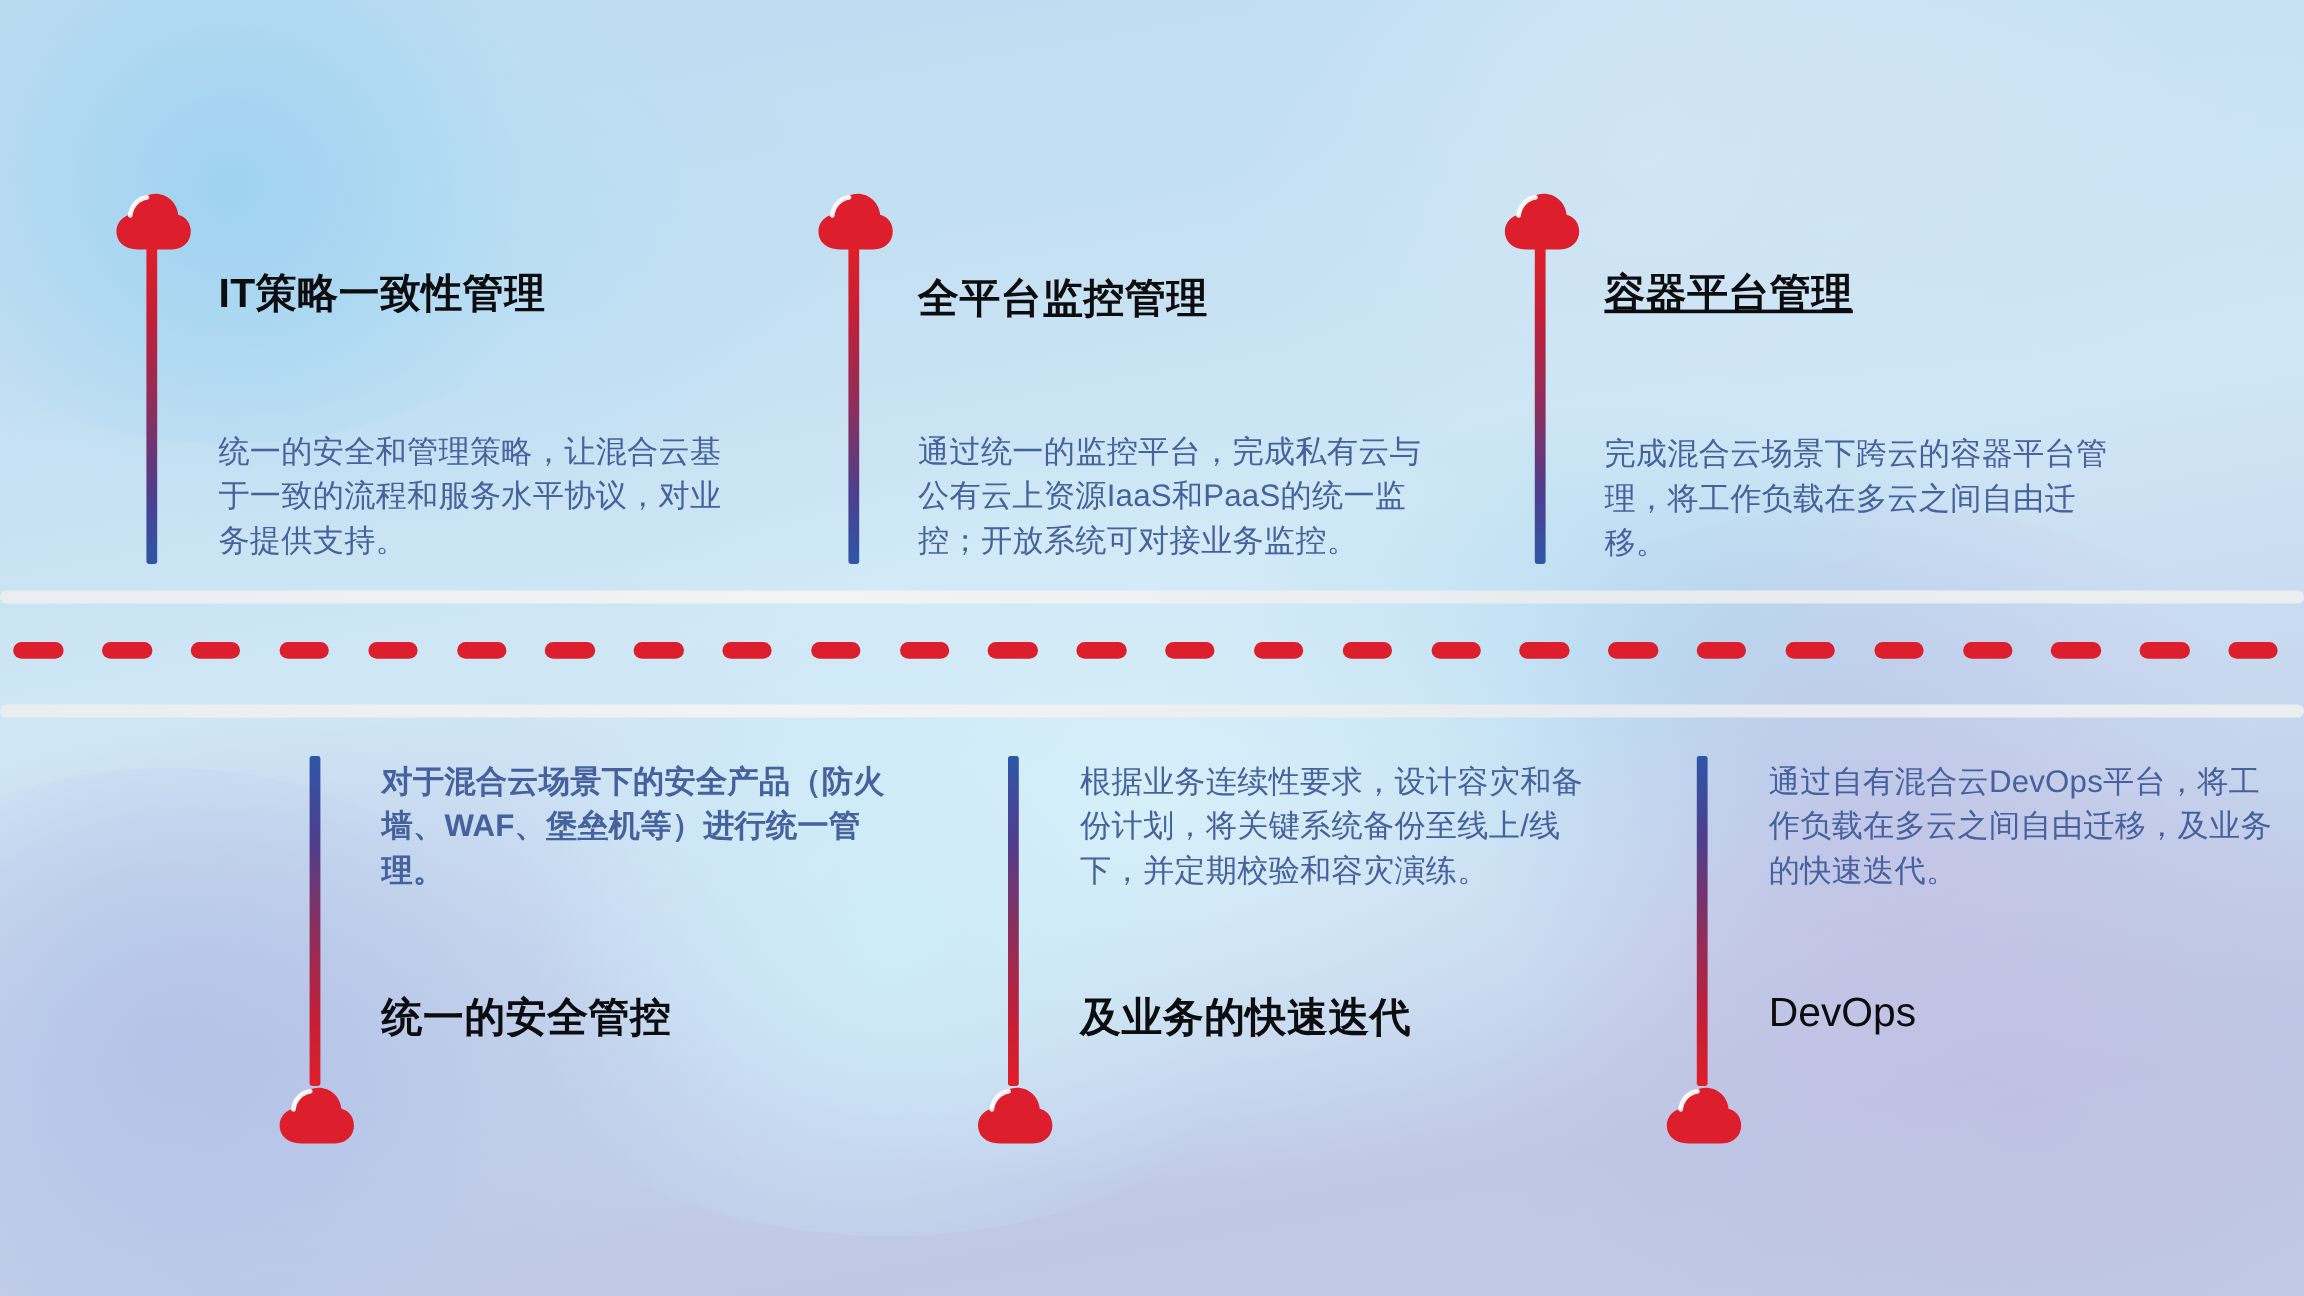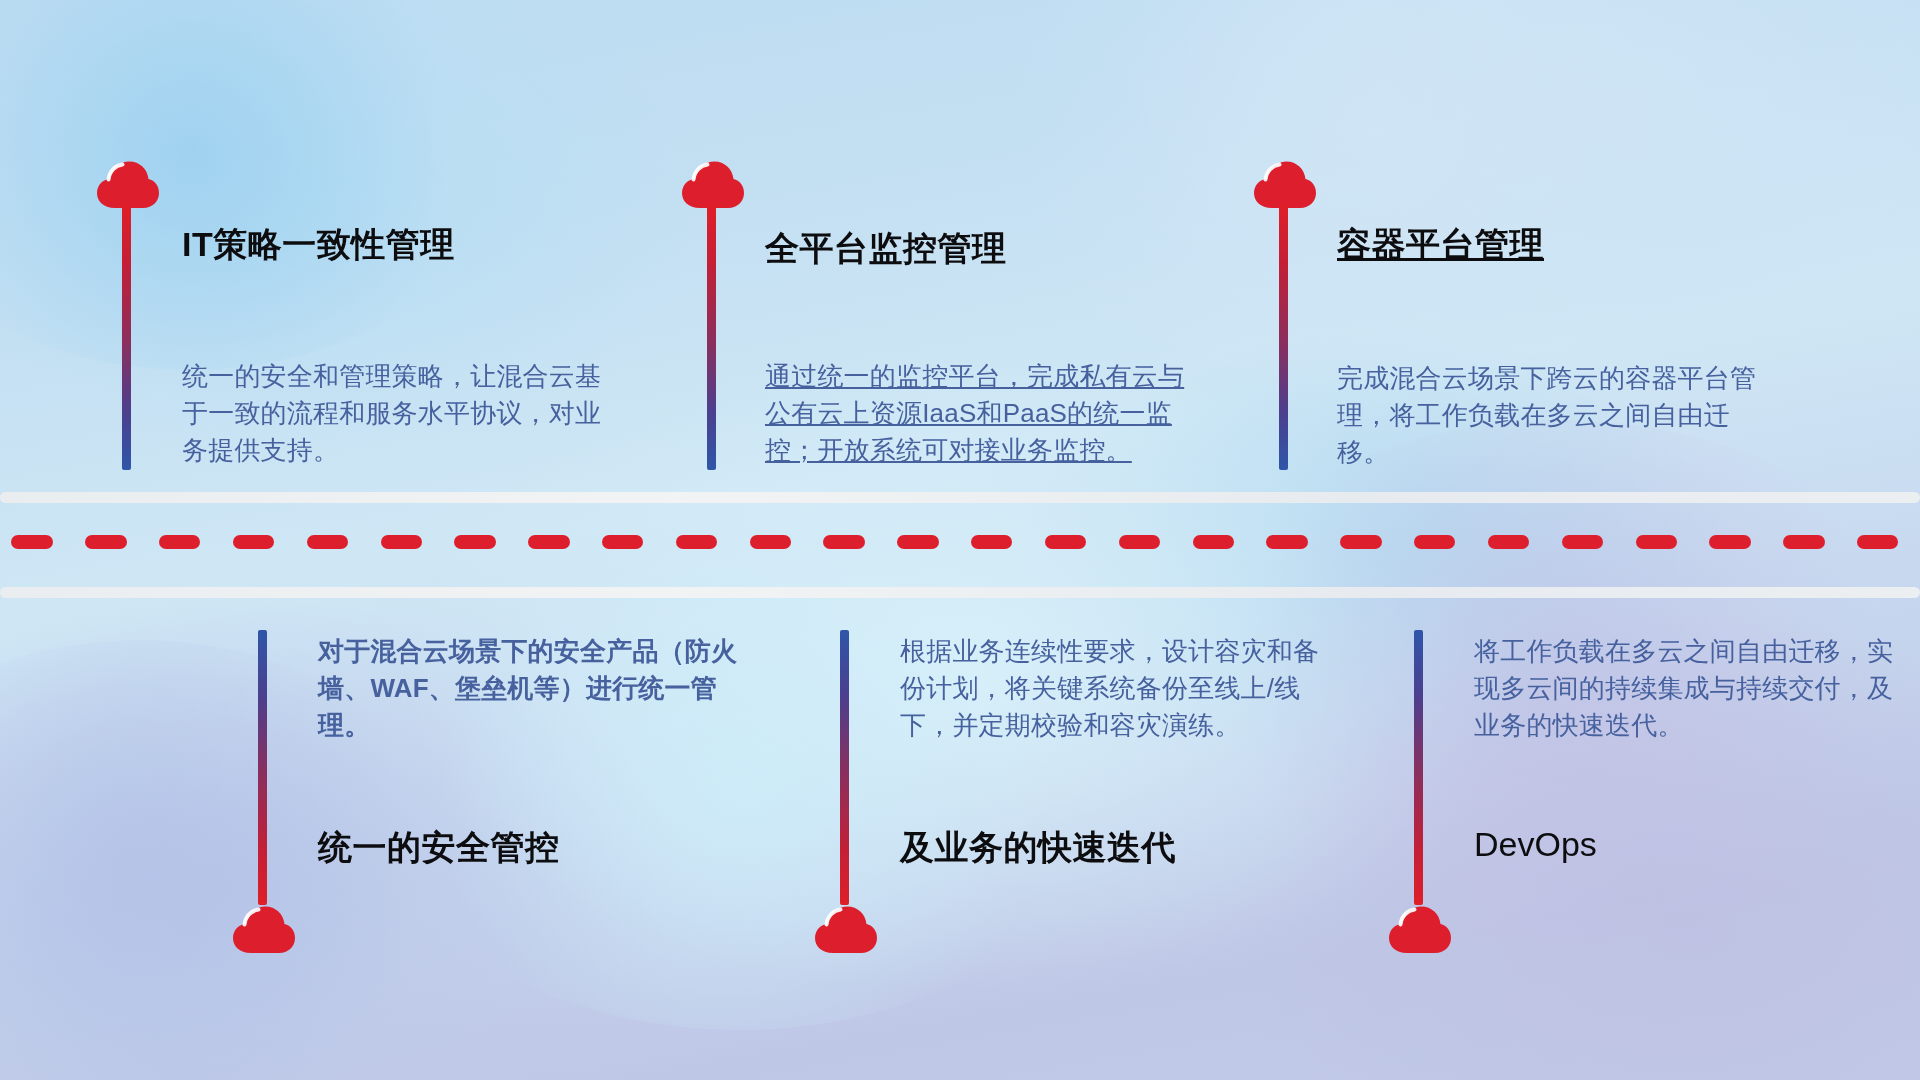--- a/index.html
+++ b/index.html
@@ -154,21 +154,21 @@
 
   <div class="item">
     <div class="cloud-icon" style="left:680px; top:160px;">
       <svg viewBox="0 0 66 50" xmlns="http://www.w3.org/2000/svg">
         <path d="M20 48 C8 48 2 41 2 33 C2 25.5 7.5 19.5 15 18.8 C16.5 8.5 25 1.5 34.5 1.5 C44.5 1.5 52.5 9 53.5 19 C60 20.5 64 26 64 33 C64 41 58 48 48 48 Z" fill="#dd1f2d"></path>
         <path d="M13.5 19.5 C14.5 11 20.5 5.5 27.5 4.5" stroke="#ffffff" stroke-width="4" stroke-linecap="round" fill="none" opacity="0.92"></path>
       </svg>
     </div>
     <div class="stem down" style="left:707px; top:205px; height:265px;"></div>
     <div class="item-title" style="left:765px; top:226px;">全平台监控管理</div>
-    <div class="item-desc" style="left:765px; top:358px;text-decoration:underline;">通过统一的监控平台，完成私有云与公有云上资源IaaS和PaaS的统一监控；开放系统可对接业务监控。</div>
+    <div class="item-desc" style="left:765px; top:358px;">通过统一的监控平台，完成私有云与公有云上资源IaaS和PaaS的统一监控；开放系统可对接业务监控。</div>
   </div>
 
   <div class="item">
     <div class="cloud-icon" style="left:1252px; top:160px;">
       <svg viewBox="0 0 66 50" xmlns="http://www.w3.org/2000/svg">
         <path d="M20 48 C8 48 2 41 2 33 C2 25.5 7.5 19.5 15 18.8 C16.5 8.5 25 1.5 34.5 1.5 C44.5 1.5 52.5 9 53.5 19 C60 20.5 64 26 64 33 C64 41 58 48 48 48 Z" fill="#dd1f2d"></path>
         <path d="M13.5 19.5 C14.5 11 20.5 5.5 27.5 4.5" stroke="#ffffff" stroke-width="4" stroke-linecap="round" fill="none" opacity="0.92"></path>
       </svg>
     </div>
     <div class="stem down" style="left:1279px; top:205px; height:265px;"></div>
@@ -234,17 +234,17 @@
   </div>
 
   <div class="item">
     <div class="stem up" style="left:1414px; top:630px; height:275px;"></div>
     <div class="cloud-icon" style="left:1387px; top:905px;">
       <svg viewBox="0 0 66 50" xmlns="http://www.w3.org/2000/svg">
         <path d="M20 48 C8 48 2 41 2 33 C2 25.5 7.5 19.5 15 18.8 C16.5 8.5 25 1.5 34.5 1.5 C44.5 1.5 52.5 9 53.5 19 C60 20.5 64 26 64 33 C64 41 58 48 48 48 Z" fill="#dd1f2d"></path>
         <path d="M13.5 19.5 C14.5 11 20.5 5.5 27.5 4.5" stroke="#ffffff" stroke-width="4" stroke-linecap="round" fill="none" opacity="0.92"></path>
       </svg>
     </div>
-    <div class="item-desc" style="left:1474px; top:633px;">将工作负载在多云之间自由迁移，实现多云间的持续集成与持续交付，及业务的快速迭代。</div>
+    <div class="item-desc" style="left:1474px; top:633px;">通过自有混合云DevOps平台，将工作负载在多云之间自由迁移，及业务的快速迭代。</div>
     <div class="item-title light" style="left:1474px; top:825px;">DevOps</div>
   </div>
 
 </div>
 
 </body></html>

